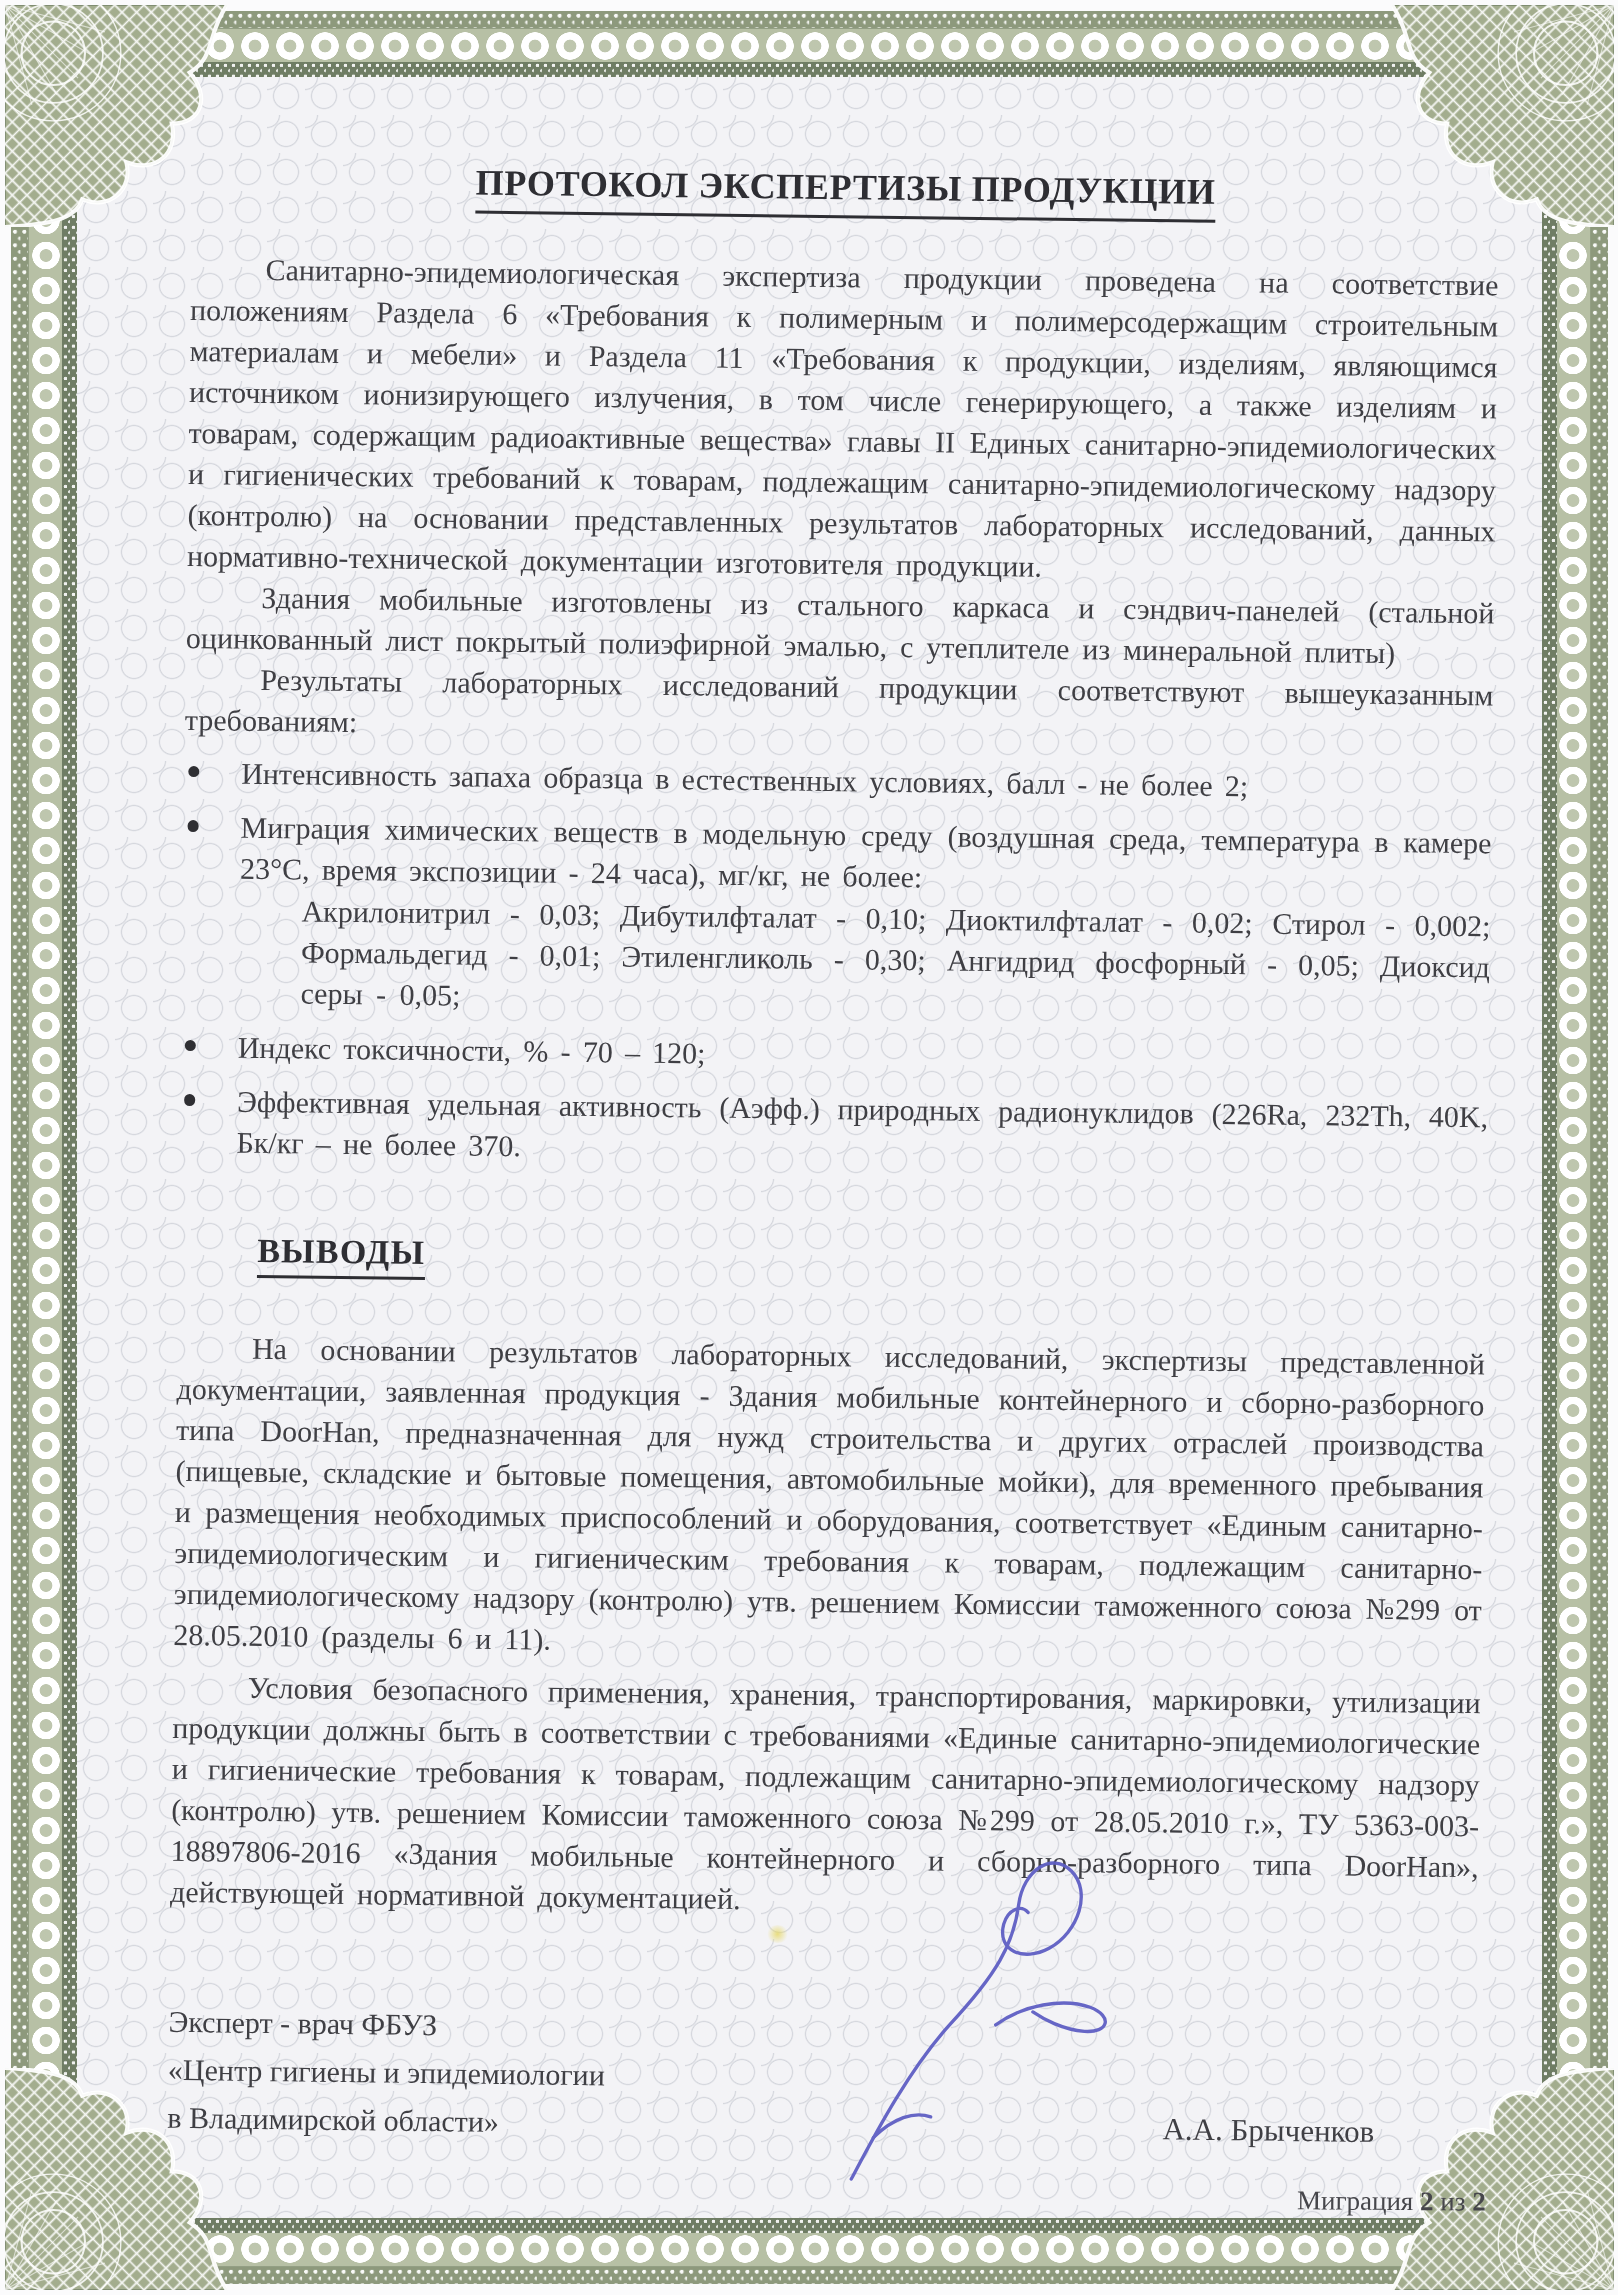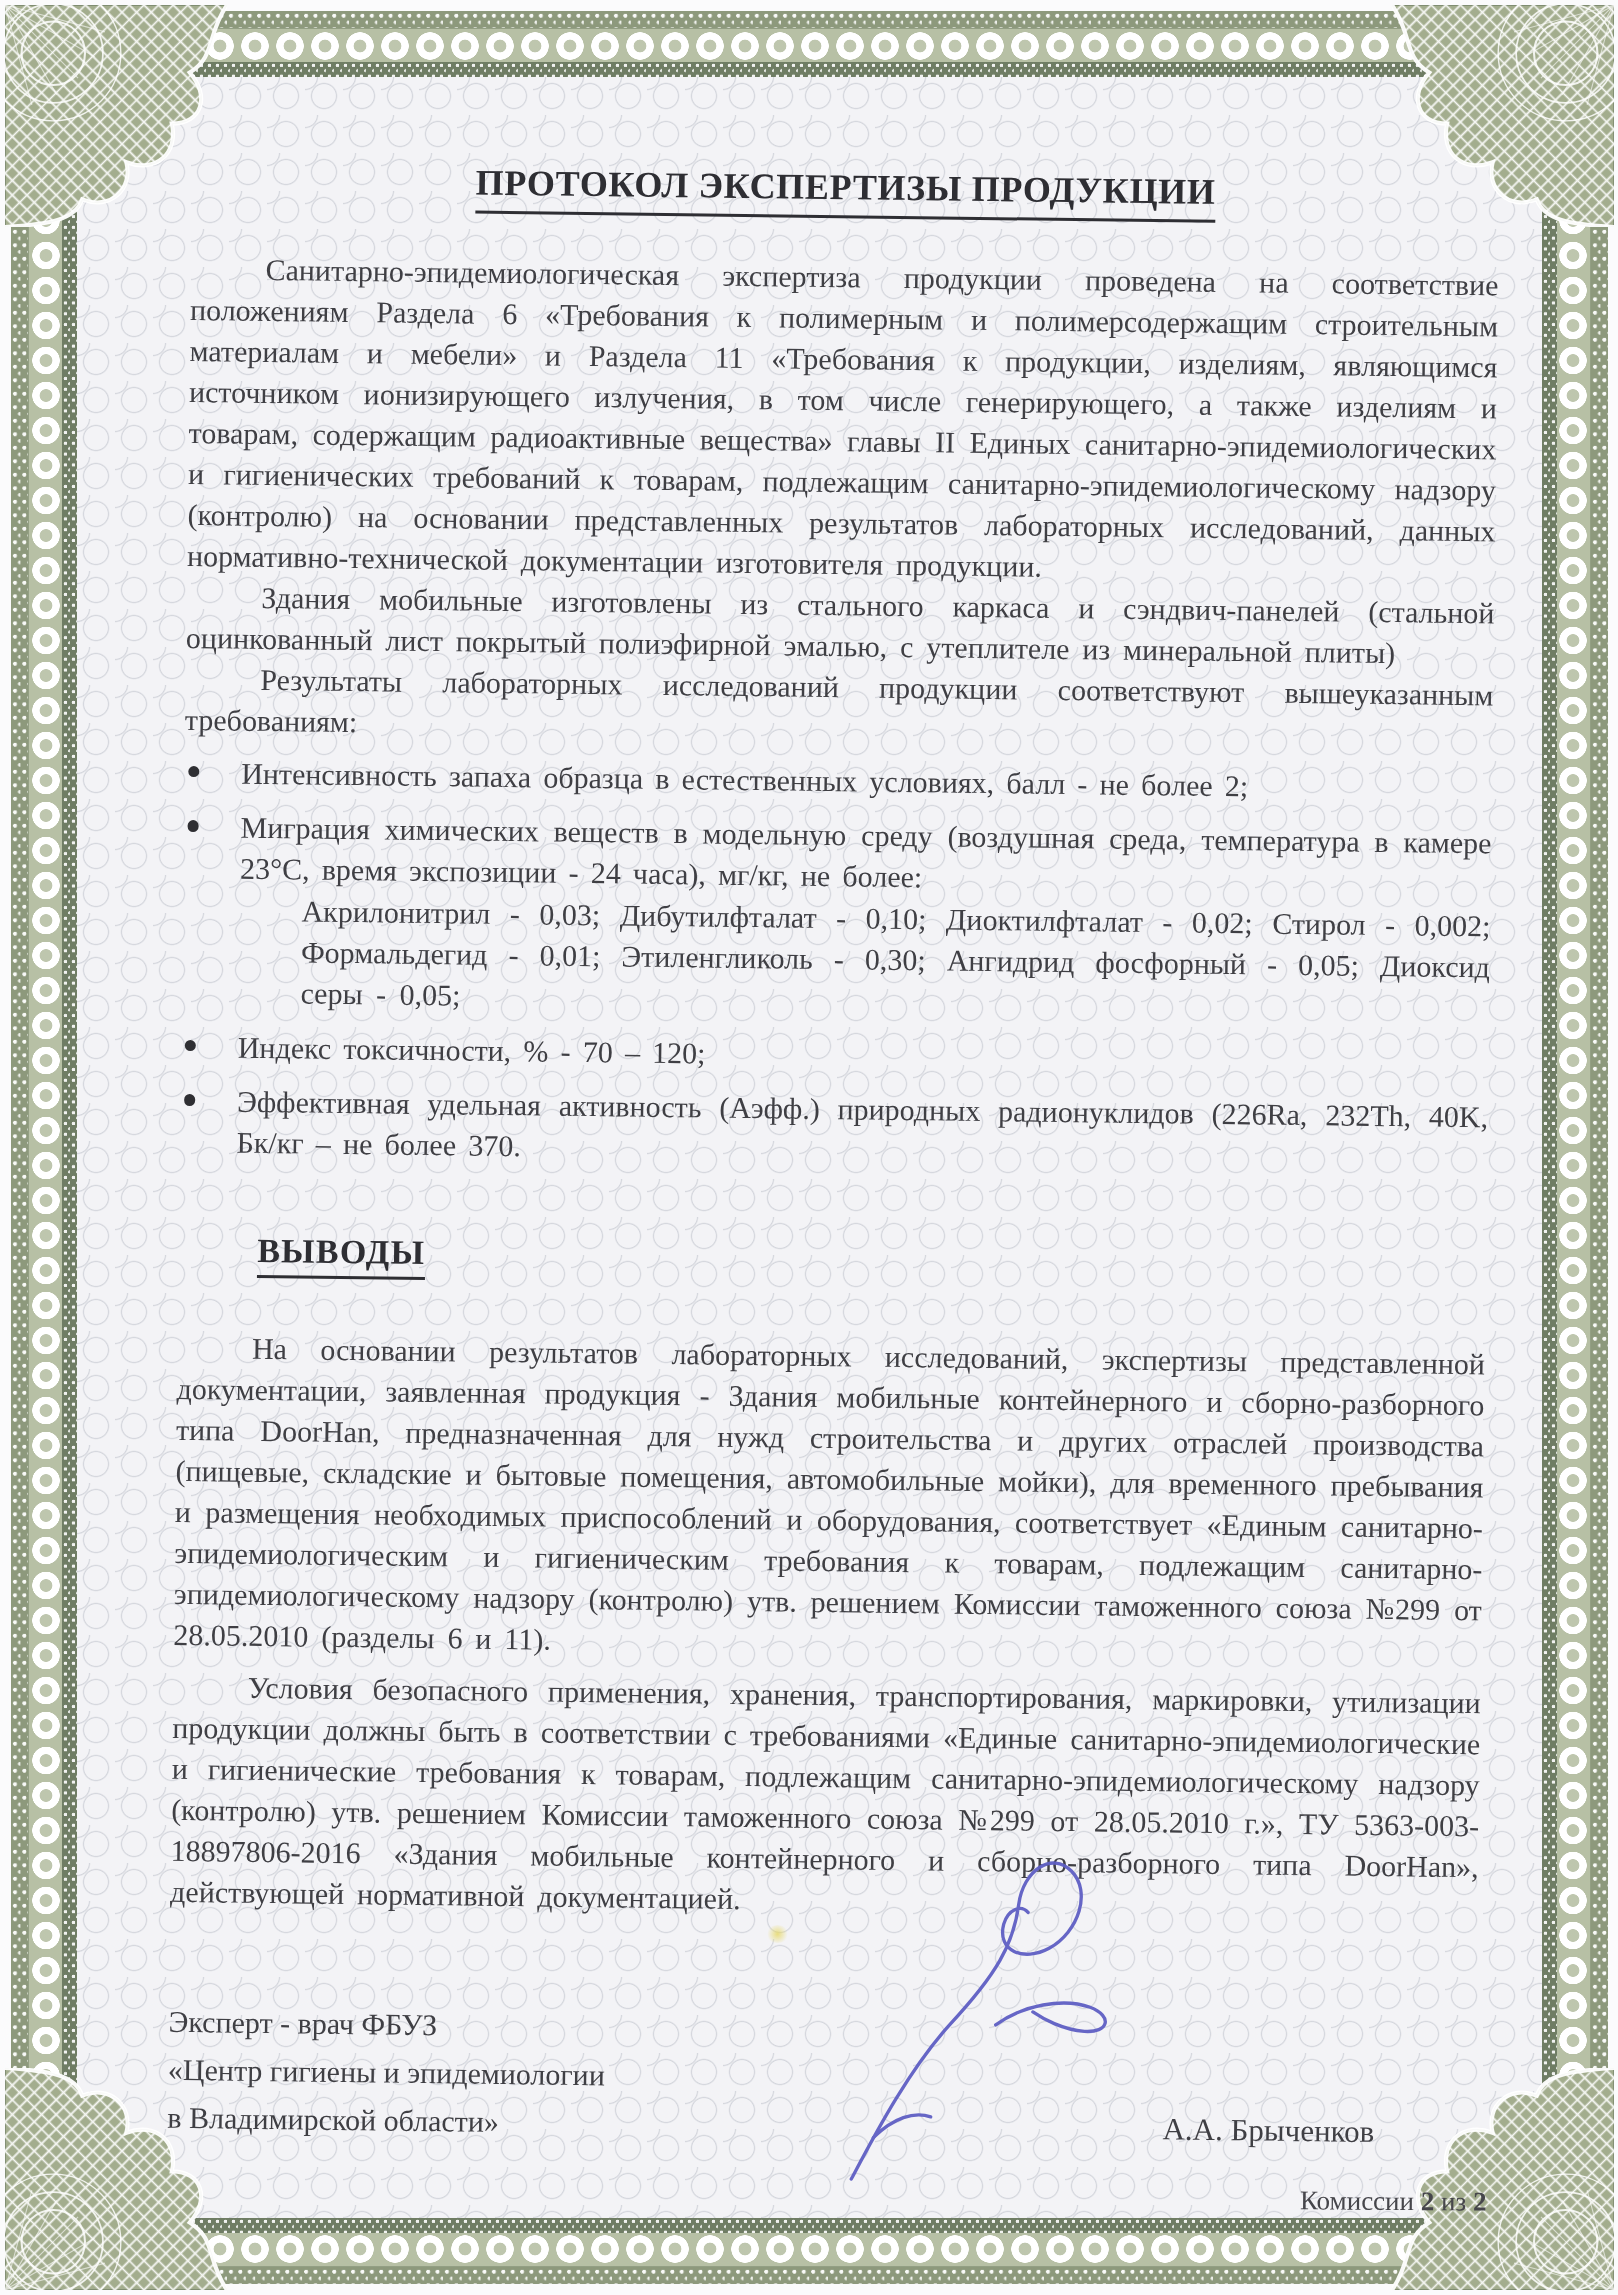--- a/index.html
+++ b/index.html
@@ -216,20 +216,20 @@
           <path d="M118,532 C150,470 200,370 262,300 C330,225 355,180 362,120 C368,70 410,40 440,70 C470,100 452,160 408,185 C370,206 330,190 340,150 C346,128 365,120 376,132"></path>
           <path d="M330,300 C370,270 430,258 470,272 C505,285 498,310 462,308 C430,306 400,290 385,280"></path>
           <path d="M150,470 C180,440 210,430 235,438"></path>
         </g>
       </svg>
     </div>
 
   </div>
 
   <div class="footer">
-    <span>Комиссии</span>
+    <span>Миграция</span>
     <b>2</b>
     <span>из</span>
     <b>2</b>
   </div>
 
 </div>
 
 
 </body></html>

